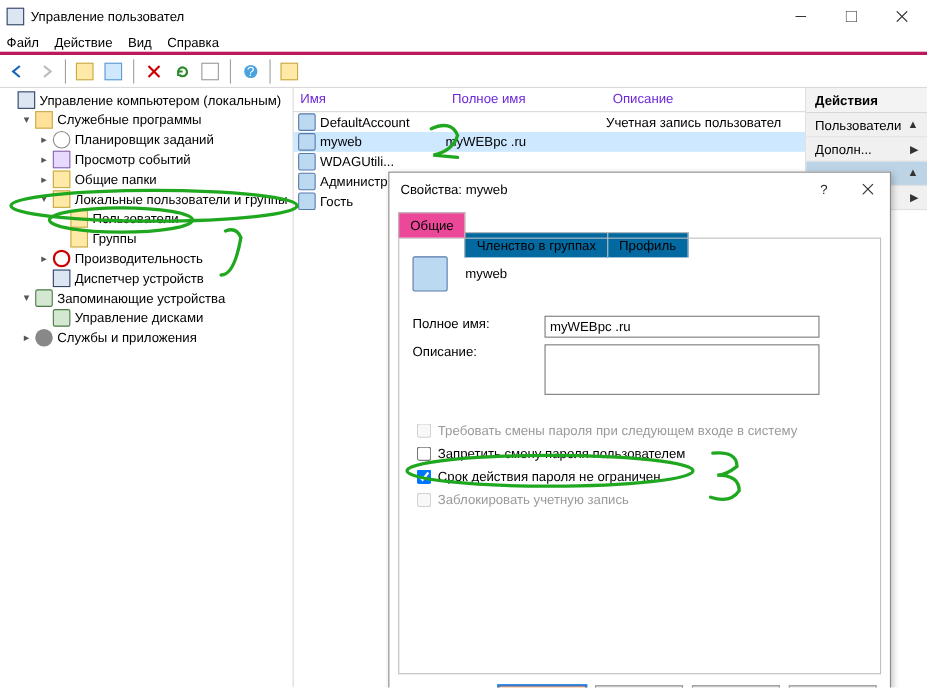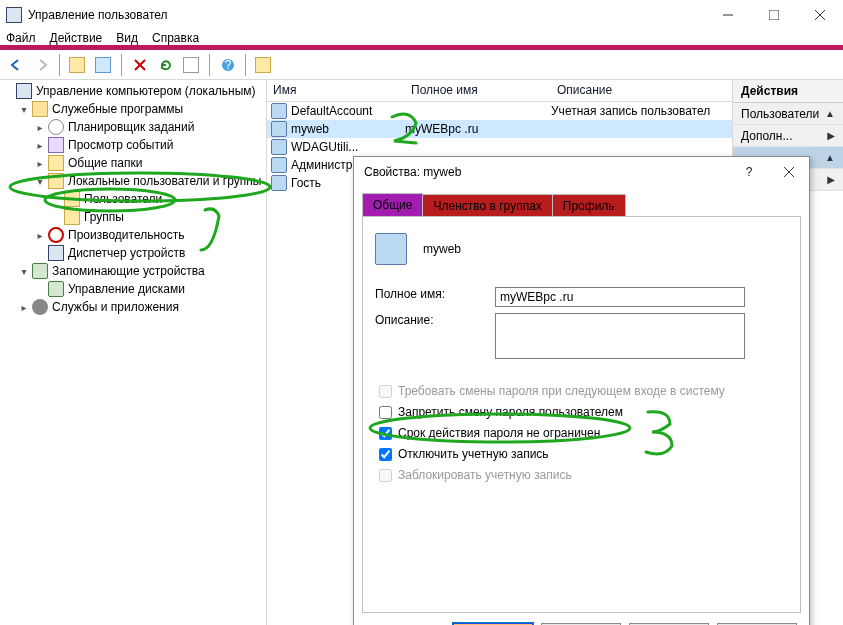--- a/index.html
+++ b/index.html
@@ -8,21 +8,21 @@
   
   .titlebar { height: 30px; display: flex; align-items: center; padding: 0 0 0 6px; background: #fff; }
   .titlebar .app-icon { width: 16px; height: 16px; margin-right: 6px; display:inline-block; }
   .titlebar .title { flex: 1; }
   .win-btn { width: 46px; height: 30px; display: flex; align-items: center; justify-content: center; color: #222; cursor: pointer; }
   .win-btn svg { width: 10px; height: 10px; }
 
   
   .menubar { height: 20px; padding: 0 6px; display: flex; gap: 14px; align-items: center; }
   .menubar span { cursor: pointer; }
-  .menubar-line { border-bottom: 5px solid #be185d; }
+  .menubar-line { border-bottom: 3px solid #be185d; }
 
   
   .toolbar { height: 30px; display: flex; align-items: center; padding: 0 4px; gap: 2px; border-bottom: 1px solid #d9d9d9; }
   .tbtn { width: 24px; height: 24px; display:flex; align-items:center; justify-content:center; border: 1px solid transparent; cursor: pointer; }
   .tsep { width: 2px; height: 22px; border-left: 1px solid #a0a0a0; margin: 0 3px; }
 
   
   .main { display: flex; height: calc(625px - 30px - 20px - 30px); }
   .tree-pane { width: 267px; border-right: 1px solid #d9d9d9; padding: 2px 0; overflow: hidden; }
   .list-pane { flex: 1; border-right: 1px solid #d9d9d9; display:flex; flex-direction:column; }
@@ -32,42 +32,42 @@
   .tree-row { display:flex; align-items:center; height:18px; padding-left: 4px; cursor:pointer; white-space:nowrap; }
   .exp { width:12px; text-align:center; color:#555; font-size:10px; }
   .ticon { width:16px; height:16px; margin:0 4px 0 2px; display:inline-block; }
   .in1 { padding-left: 2px; }
   .in2 { padding-left: 18px; }
   .in3 { padding-left: 34px; }
   .in4 { padding-left: 50px; }
 
   
   .list-header { display:flex; height:22px; border-bottom:1px solid #d9d9d9; }
-  .lh { padding:3px 6px; color:#0f172a; border-right:1px solid transparent; }
+  .lh { padding:3px 6px; color:#6d28d9; border-right:1px solid transparent; }
   .lh1 { width:138px; } .lh2 { width:146px; } .lh3 { flex:1; }
   .list-row { display:flex; height:18px; align-items:center; }
   .list-row.selected { background:#cde8ff; }
   .lc1 { width:138px; display:flex; align-items:center; padding-left:4px; }
   .lc2 { width:146px; }
   .lc3 { flex:1; }
   .uicon { width:16px; height:16px; margin-right:4px; }
 
   
   .ap-header { background:#f3f3f3; padding:4px 8px; font-weight:bold; border-bottom:1px solid #d0d0d0; }
   .ap-row { display:flex; justify-content:space-between; align-items:center; padding:4px 8px; background:#f0f0f0; border-bottom:1px solid #e0e0e0; height:22px; cursor:pointer; }
   .ap-collapse { font-size:10px; color:#333; }
 
   
   .dialog { position:absolute; left:353px; top:156px; width:457px; height:500px; background:#fff; border:1px solid #8a8a8a; box-shadow:2px 2px 6px rgba(0,0,0,.25); display:flex; flex-direction:column; }
   .dlg-title { height:30px; display:flex; align-items:center; padding:0 0 0 10px; }
   .dlg-title .t { flex:1; }
   .dlg-close, .dlg-help { width:40px; height:30px; display:flex; align-items:center; justify-content:center; cursor:pointer; color:#222; }
   .dlg-tabs { display:flex; padding:6px 8px 0 8px; }
-  .tab { padding:4px 10px; border:1px solid #bfbfbf; border-bottom:none; background:#a21caf; cursor:pointer; margin-right:-1px; }
-  .tab.inactive { background:#b91c1c; position:relative; top:1px; }
+  .tab { padding:4px 10px; border:1px solid #bfbfbf; border-bottom:none; background:#ec4899; cursor:pointer; margin-right:-1px; }
+  .tab.inactive { background:#0369a1; position:relative; top:18px; }
   .tab.active { z-index:2; }
   .dlg-body { margin:0 8px 0 8px; border:1px solid #bfbfbf; padding:12px; position:relative; flex:1; }
   .userhead { display:flex; align-items:center; height:40px; margin-bottom:18px; }
   .userhead .big-icon { width:32px; height:32px; margin-right:16px; }
   .field-row { display:flex; align-items:flex-start; margin-bottom:6px; }
   .field-row label { width:120px; }
   .txt { border:1px solid #7a7a7a; height:20px; padding:1px 4px; width:250px; }
   .txa { border:1px solid #7a7a7a; width:250px; height:46px; resize:none; }
   .chk-row { display:flex; align-items:center; height:18px; margin-top:3px; }
   .chk-row input { margin-right:6px; }
@@ -340,24 +340,20 @@
       <span>Требовать смены пароля при следующем входе в систему</span>
     </div>
     <div class="chk-row">
       <input type="checkbox" style="">
       <span>Запретить смену пароля пользователем</span>
     </div>
     <div class="chk-row">
       <input type="checkbox" checked="" style="">
       <span>Срок действия пароля не ограничен</span>
     </div>
-    <div class="chk-row">
-      <input type="checkbox" checked="" style="">
-      <span>Отключить учетную запись</span>
-    </div>
     <div class="chk-row disabled">
       <input type="checkbox" disabled="" style="">
       <span>Заблокировать учетную запись</span>
     </div>
   </div>
   <div class="dlg-buttons">
     <button class="btn default">OK</button>
     <button class="btn">Дополн</button>
     <button class="btn">Применить</button>
     <button class="btn">Справка</button>

